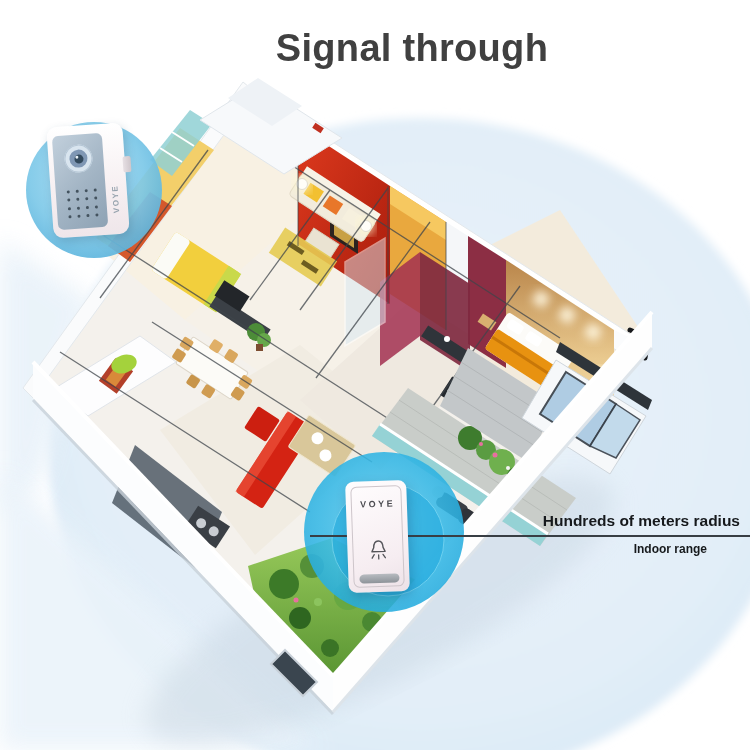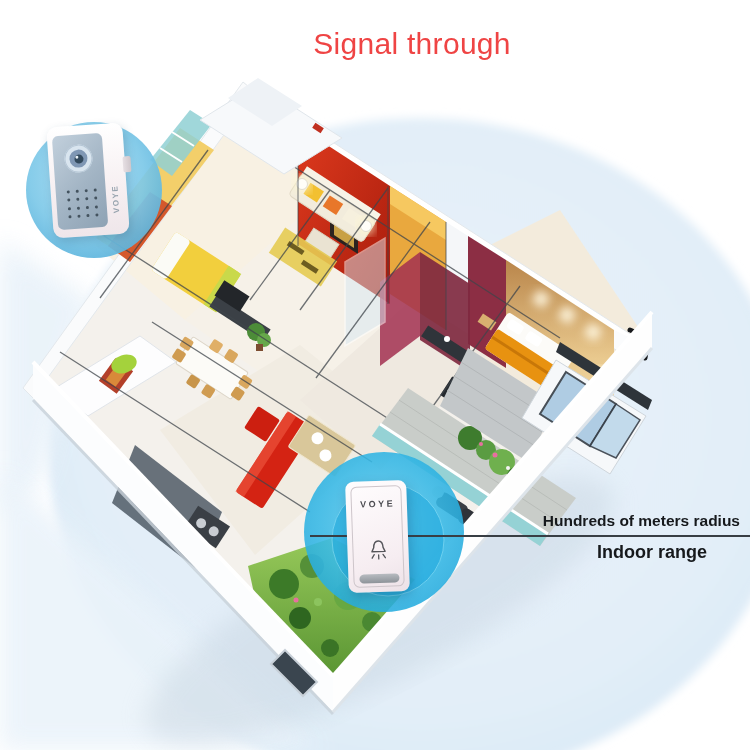--- a/index.html
+++ b/index.html
@@ -7,31 +7,31 @@
     width:750px;height:750px;position:relative;overflow:hidden;
     background:#ffffff;
     font-family:"Liberation Sans", sans-serif;
   }
   #stage{position:absolute;inset:0;width:750px;height:750px;}
   .scene-svg{position:absolute;left:0;top:0;}
 
   
   .title{
     position:absolute;top:27px;left:412px;transform:translateX(-50%);
-    font-size:30px;font-weight:400;letter-spacing:.3px;color:#ef4444;white-space:nowrap;
+    font-size:38px;font-weight:700;letter-spacing:.3px;color:#404040;white-space:nowrap;
   }
 
   
   .range-label{
     position:absolute;top:512px;right:10px;
     font-size:15.5px;font-weight:600;color:#16191c;white-space:nowrap;margin-left:30px;
   }
   .range-sublabel{
     position:absolute;top:542px;right:43px;
-    font-size:18px;font-weight:600;color:#16191c;white-space:nowrap;
+    font-size:12px;font-weight:600;color:#16191c;white-space:nowrap;
   }
 
   
   .receiver{
     position:absolute;left:50px;top:125px;width:76px;height:111px;
     transform:rotate(-4deg);
     background:linear-gradient(180deg,#ffffff 0%,#f7f0f2 55%,#efe6ea 100%);
     border-radius:10px;
     box-shadow:2px 4px 10px rgba(40,80,110,.25);
   }

